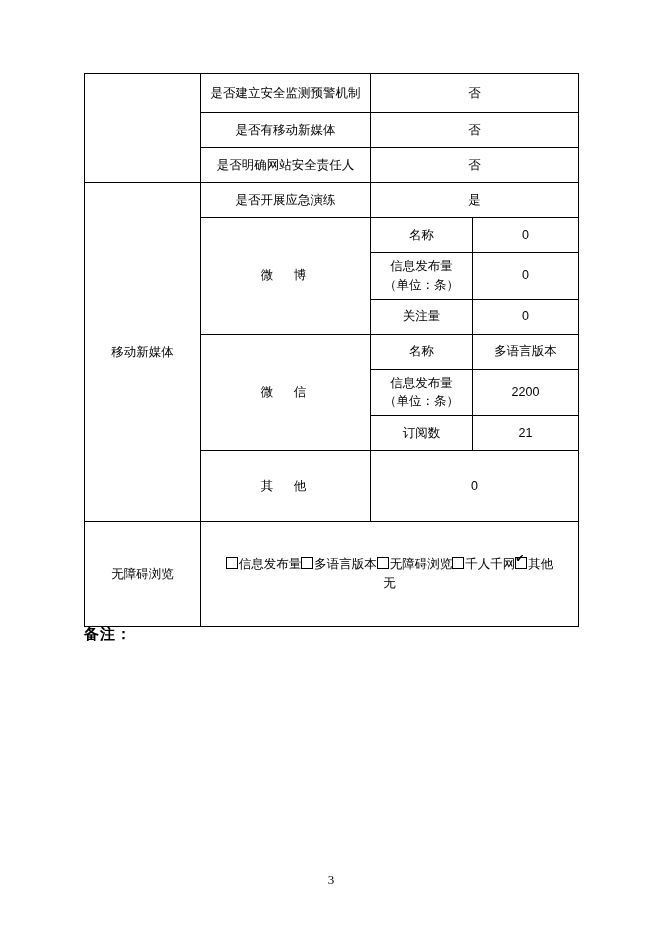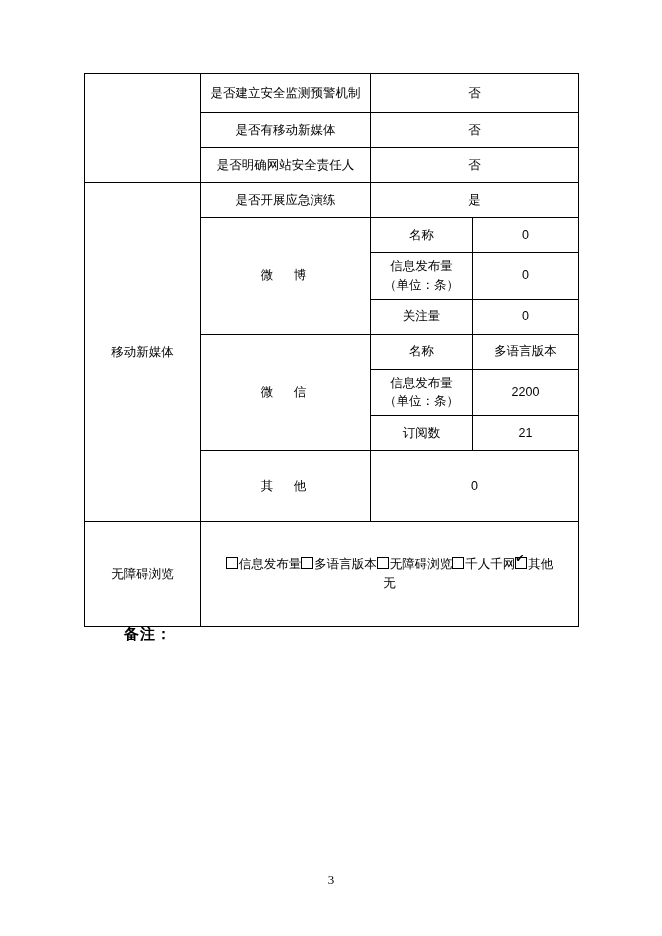--- a/index.html
+++ b/index.html
@@ -86,21 +86,20 @@
     white-space: nowrap;
   }
   .remark {
     position: absolute;
     left: 84px;
     top: 625px;
     font-size: 15px;
     font-weight: bold;
     letter-spacing: 1px;
     font-family: "Liberation Serif", "DejaVu Serif", serif;
-    margin-left: 40px;
   }
   .page-number {
     position: absolute;
     left: 0;
     right: 0;
     top: 872px;
     text-align: center;
     font-size: 13px;
   }
 </style>

